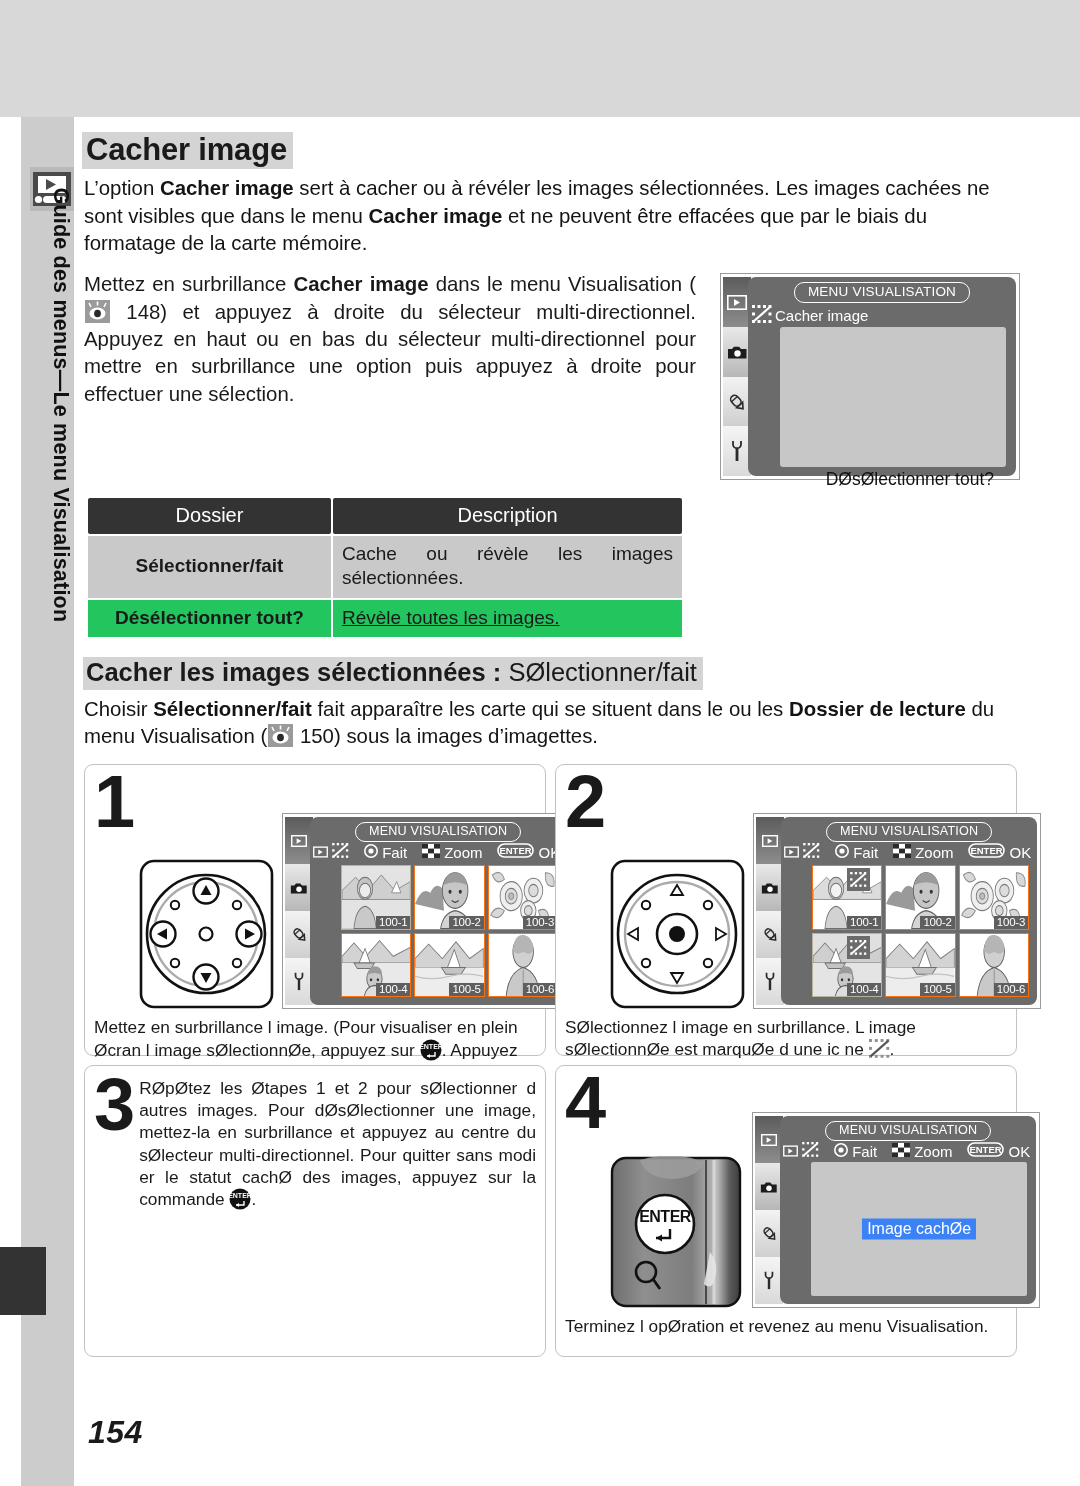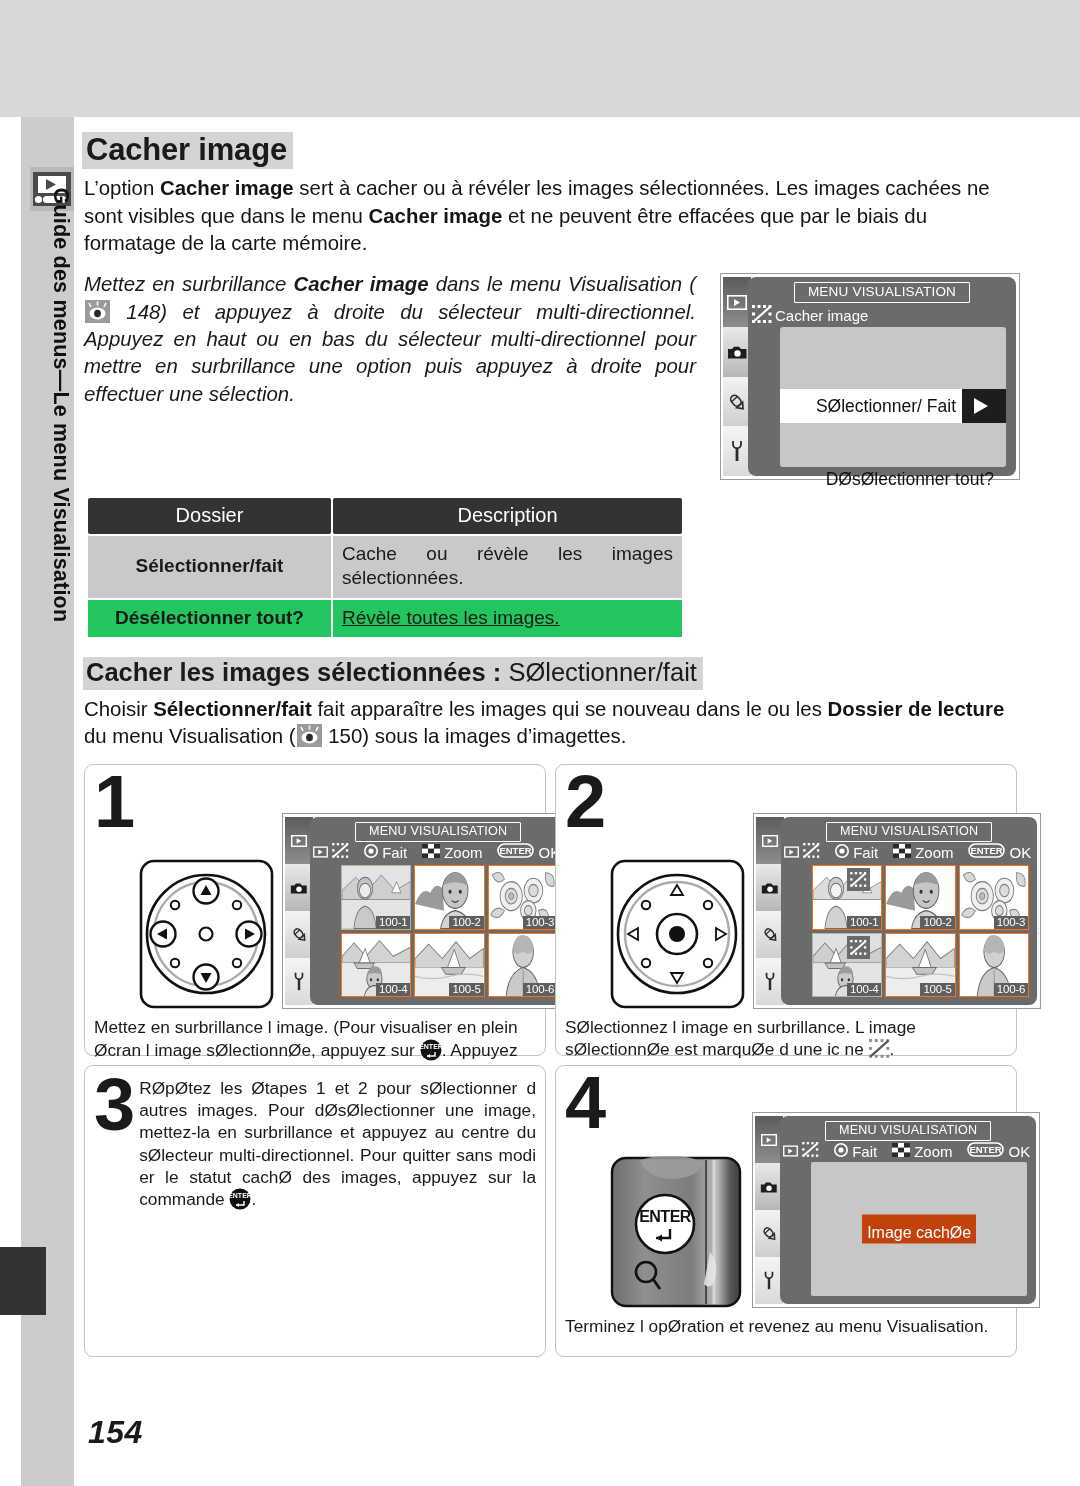--- a/index.html
+++ b/index.html
@@ -66,21 +66,21 @@
     line-height:1.335;
     margin-top:6px;
     color:#141414;
   }
   p.body b { font-weight:bold; }
 
   .intro { width:934px; }
 
   
   .row-two { display:flex; gap:0px; margin-top:14px; align-items:flex-start; }
-  .col-text { width:612px;font-style:italic; }
+  .col-text { width:612px; }
   .col-text p {
     font-size:20.4px;
     line-height:1.345;
     text-align:justify;
     text-align-last:left;
   }
   .col-lcd { width:324px; display:flex; justify-content:flex-end; padding-top:2px; }
 
   .refico {
     display:inline-block; width:25px; height:23px;
@@ -177,21 +177,21 @@
   .tab-grad1 { background:linear-gradient(to bottom,#5c5c5c,#8d8d8d); }
   .tab-grad2 { background:linear-gradient(to bottom,#e9e9e9,#b7b7b7); }
   .tab-grad3 { background:linear-gradient(to bottom,#f3f3f3,#cfcfcf); }
   .tab-grad4 { background:linear-gradient(to bottom,#f5f5f5,#d9d9d9); }
 
   .lcd-title {
     position:absolute; left:0; right:0; top:5px; text-align:center;
     color:#fff; font-size:13.5px; letter-spacing:0.2px;
   }
   .lcd-title .pill {
-    display:inline-block; border:1.5px solid #fff; border-radius:1px;
+    display:inline-block; border:1.5px solid #fff; border-radius:10px;
     padding:0px 13px 1px; line-height:1.32;
   }
   .lcd-title-sm { font-size:12.6px; }
 
   
   .menu-header-row {
     position:absolute; left:4px; top:28px; color:#fff; font-size:15px;
     display:flex; align-items:center; gap:3px;
   }
   .menu-panel {
@@ -240,21 +240,21 @@
   }
   .thumb svg.art { position:absolute; inset:0; width:100%; height:100%; }
 
   
   .pb-panel {
     position:absolute; left:31px; right:9px; top:46px; bottom:8px;
     background:#c7c7c7; border-radius:2px;
   }
   .pb-label {
     position:absolute; left:50%; top:50%; transform:translate(-50%,-50%);
-    background:#c2410c; color:#fff; font-size:16px; padding:9px 5px 2px;
+    background:#3b82f6; color:#fff; font-size:16px; padding:1px 5px 2px;
     white-space:nowrap;
   }
 
   
   .msel { width:135px; height:150px; }
   .msel svg { display:block; }
   .entbtn { width:132px; height:152px; }
   .entbtn svg { display:block; }
 
   .step-top-lcd { margin-left:auto; }
@@ -359,28 +359,20 @@
                       <rect x="5.5" y="15" width="3" height="3"></rect>
                       <rect x="11" y="15" width="3" height="3"></rect>
                       <rect x="16.5" y="15" width="3" height="3"></rect>
                     </g>
                     <line x1="1.5" y1="16.5" x2="18.5" y2="1.5" stroke="#fff" stroke-width="2.2"></line>
                   </svg>
               </span>
               <span>Cacher image</span>
             </div>
             <div class="menu-panel">
-              <div class="menu-sel">
-                <span>SØlectionner/ Fait</span>
-                <span class="arrowbox">
-                  <svg width="22" height="20" viewBox="0 0 22 20">
-                      <polygon points="4,2 4,18 18,10" fill="#fff"></polygon>
-                    </svg>
-                </span>
-              </div>
               <div class="menu-unsel">DØsØlectionner tout?</div>
             </div>
           </div>
         </div>
       </div>
     </div>
 
     
     <table class="opt">
       <thead>
@@ -400,21 +392,21 @@
         </tr>
       </tbody>
     </table>
 
     
     <h2 class="sub">
       <span>Cacher les images sélectionnées : </span><span class="reg">SØlectionner/fait</span>
     </h2>
 
     <p class="body" style="width:934px">
-      <span>Choisir </span><b>Sélectionner/fait</b><span> fait apparaître les images qui se nouveau dans le ou les </span><b>Dossier de lecture</b><span> du menu Visualisation (</span><span class="refico"><svg width="25" height="23" viewBox="0 0 25 23">
+      <span>Choisir </span><b>Sélectionner/fait</b><span> fait apparaître les carte qui se situent dans le ou les </span><b>Dossier de lecture</b><span> du menu Visualisation (</span><span class="refico"><svg width="25" height="23" viewBox="0 0 25 23">
             <rect width="25" height="23" fill="#9a9a9a"></rect>
             <g stroke="#fff" stroke-width="1.6" fill="none">
               <path d="M6 7 L4 3"></path>
               <path d="M12.5 5.5 L12.5 1.5"></path>
               <path d="M19 7 L21 3"></path>
             </g>
             <ellipse cx="12.5" cy="13.5" rx="8" ry="6" fill="#fff"></ellipse>
             <ellipse cx="12.5" cy="13.5" rx="3.4" ry="3.8" fill="#2a2a2a"></ellipse>
           </svg></span> <span>150</span><span>) sous la images d’imagettes.</span>
     </p>

